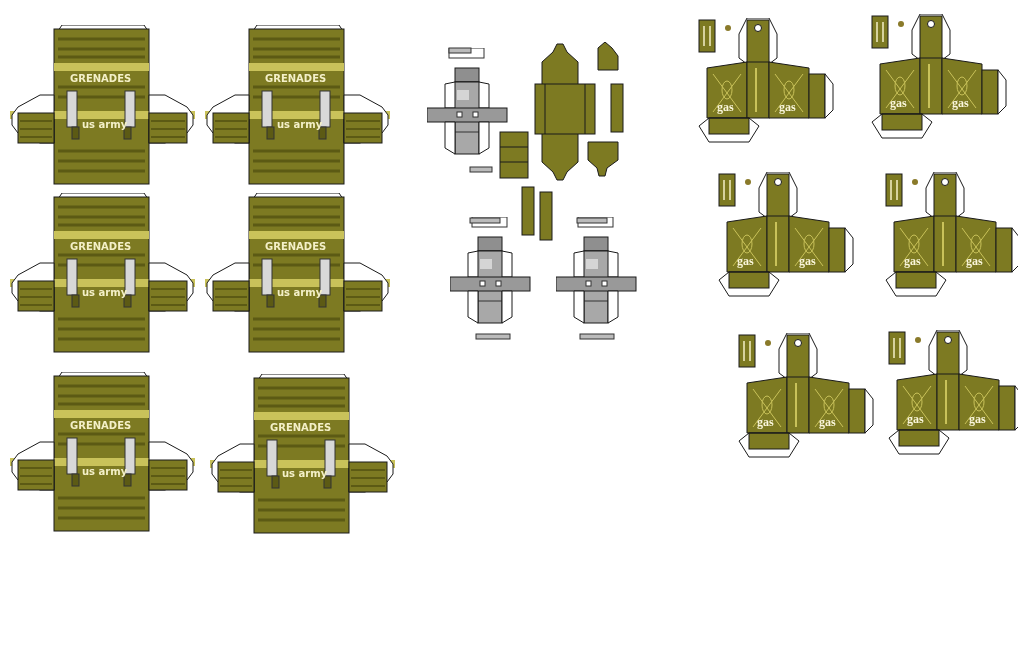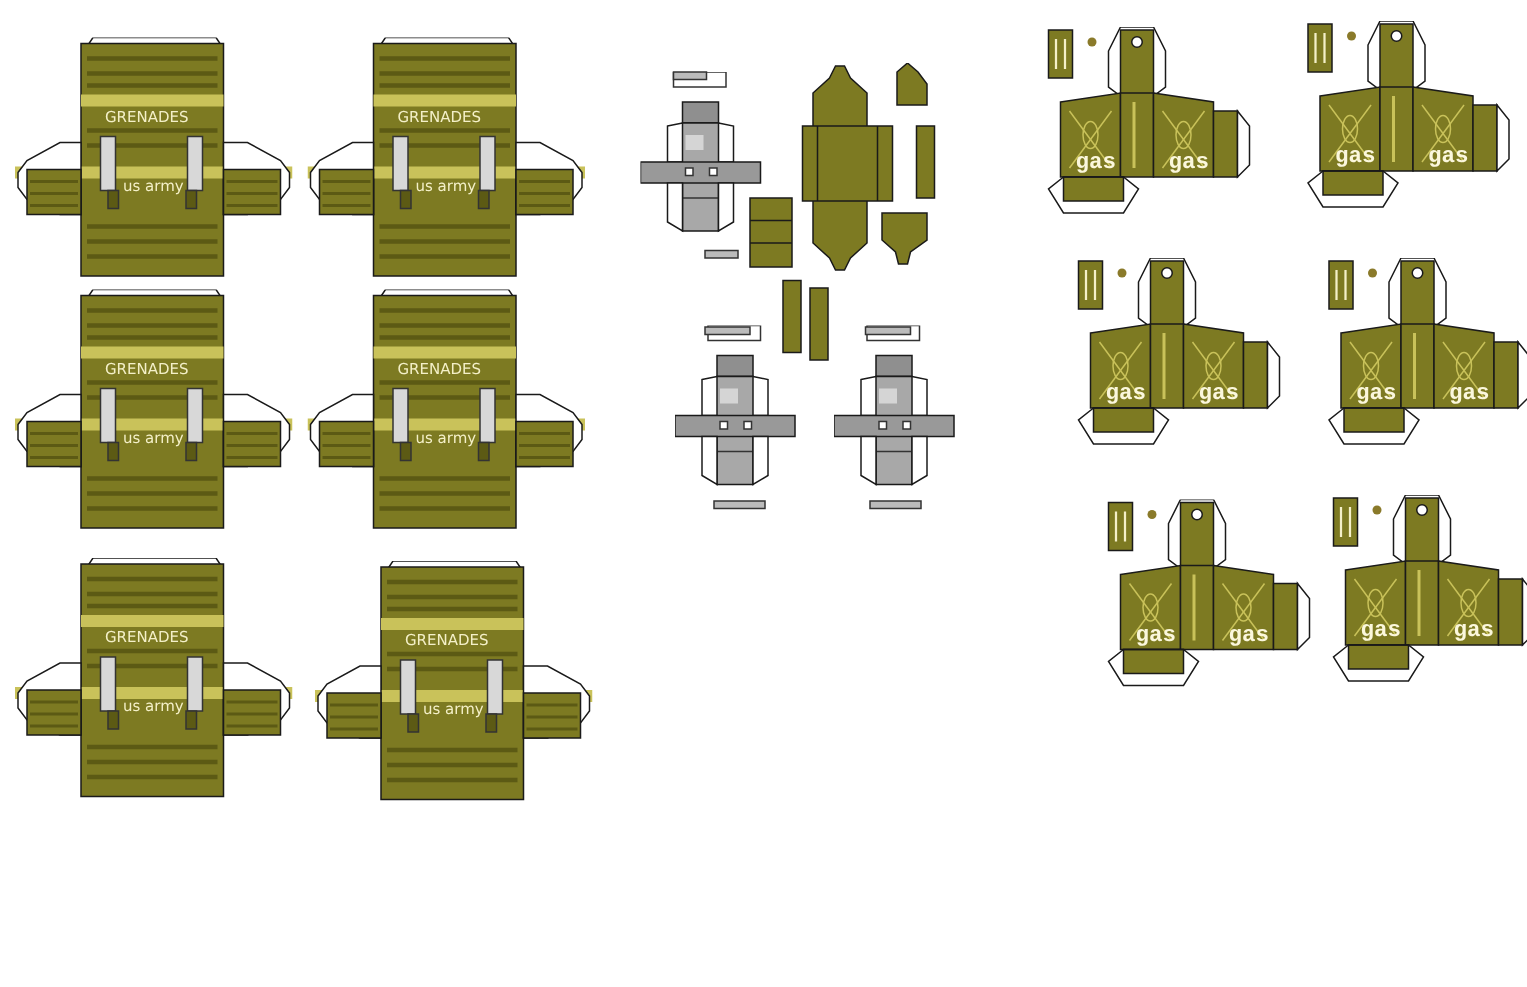--- a/index.html
+++ b/index.html
@@ -1,19 +1,19 @@
 <!DOCTYPE html>
 <html><head>
 <meta charset="utf-8">
 <style>
   html,body{margin:0;padding:0;background:#ffffff;}
   body{width:1018px;height:658px;position:relative;overflow:hidden;font-family:"DejaVu Sans",sans-serif;}
   .piece{position:absolute;}
-  .crate-label{position:absolute;color:#f4f0c8;font-weight:normal;font-family:"DejaVu Sans",sans-serif;white-space:nowrap;}
-  .gas-label{position:absolute;color:#fbf7dc;font-weight:bold;font-family:Liberation Mono, monospace;font-size:15px;}
+  .crate-label{position:absolute;color:#f4f0c8;font-weight:bold;font-family:"DejaVu Sans",sans-serif;white-space:nowrap;}
+  .gas-label{position:absolute;color:#fbf7dc;font-weight:bold;font-family:Liberation Serif, serif;font-size:12px;}
 </style>
 </head>
 <body>
 
 <div id="crates">
     <div class="piece" style="width: 185px; height: 165px; left: 10px; top: 25px;">
     <svg width="185" height="165" viewBox="0 0 185 165">
 
       <polygon points="48,6 52,0 134,0 138,6 138,20 48,20" fill="#fff" stroke="#1a1a1a" stroke-width="1"></polygon>
 

